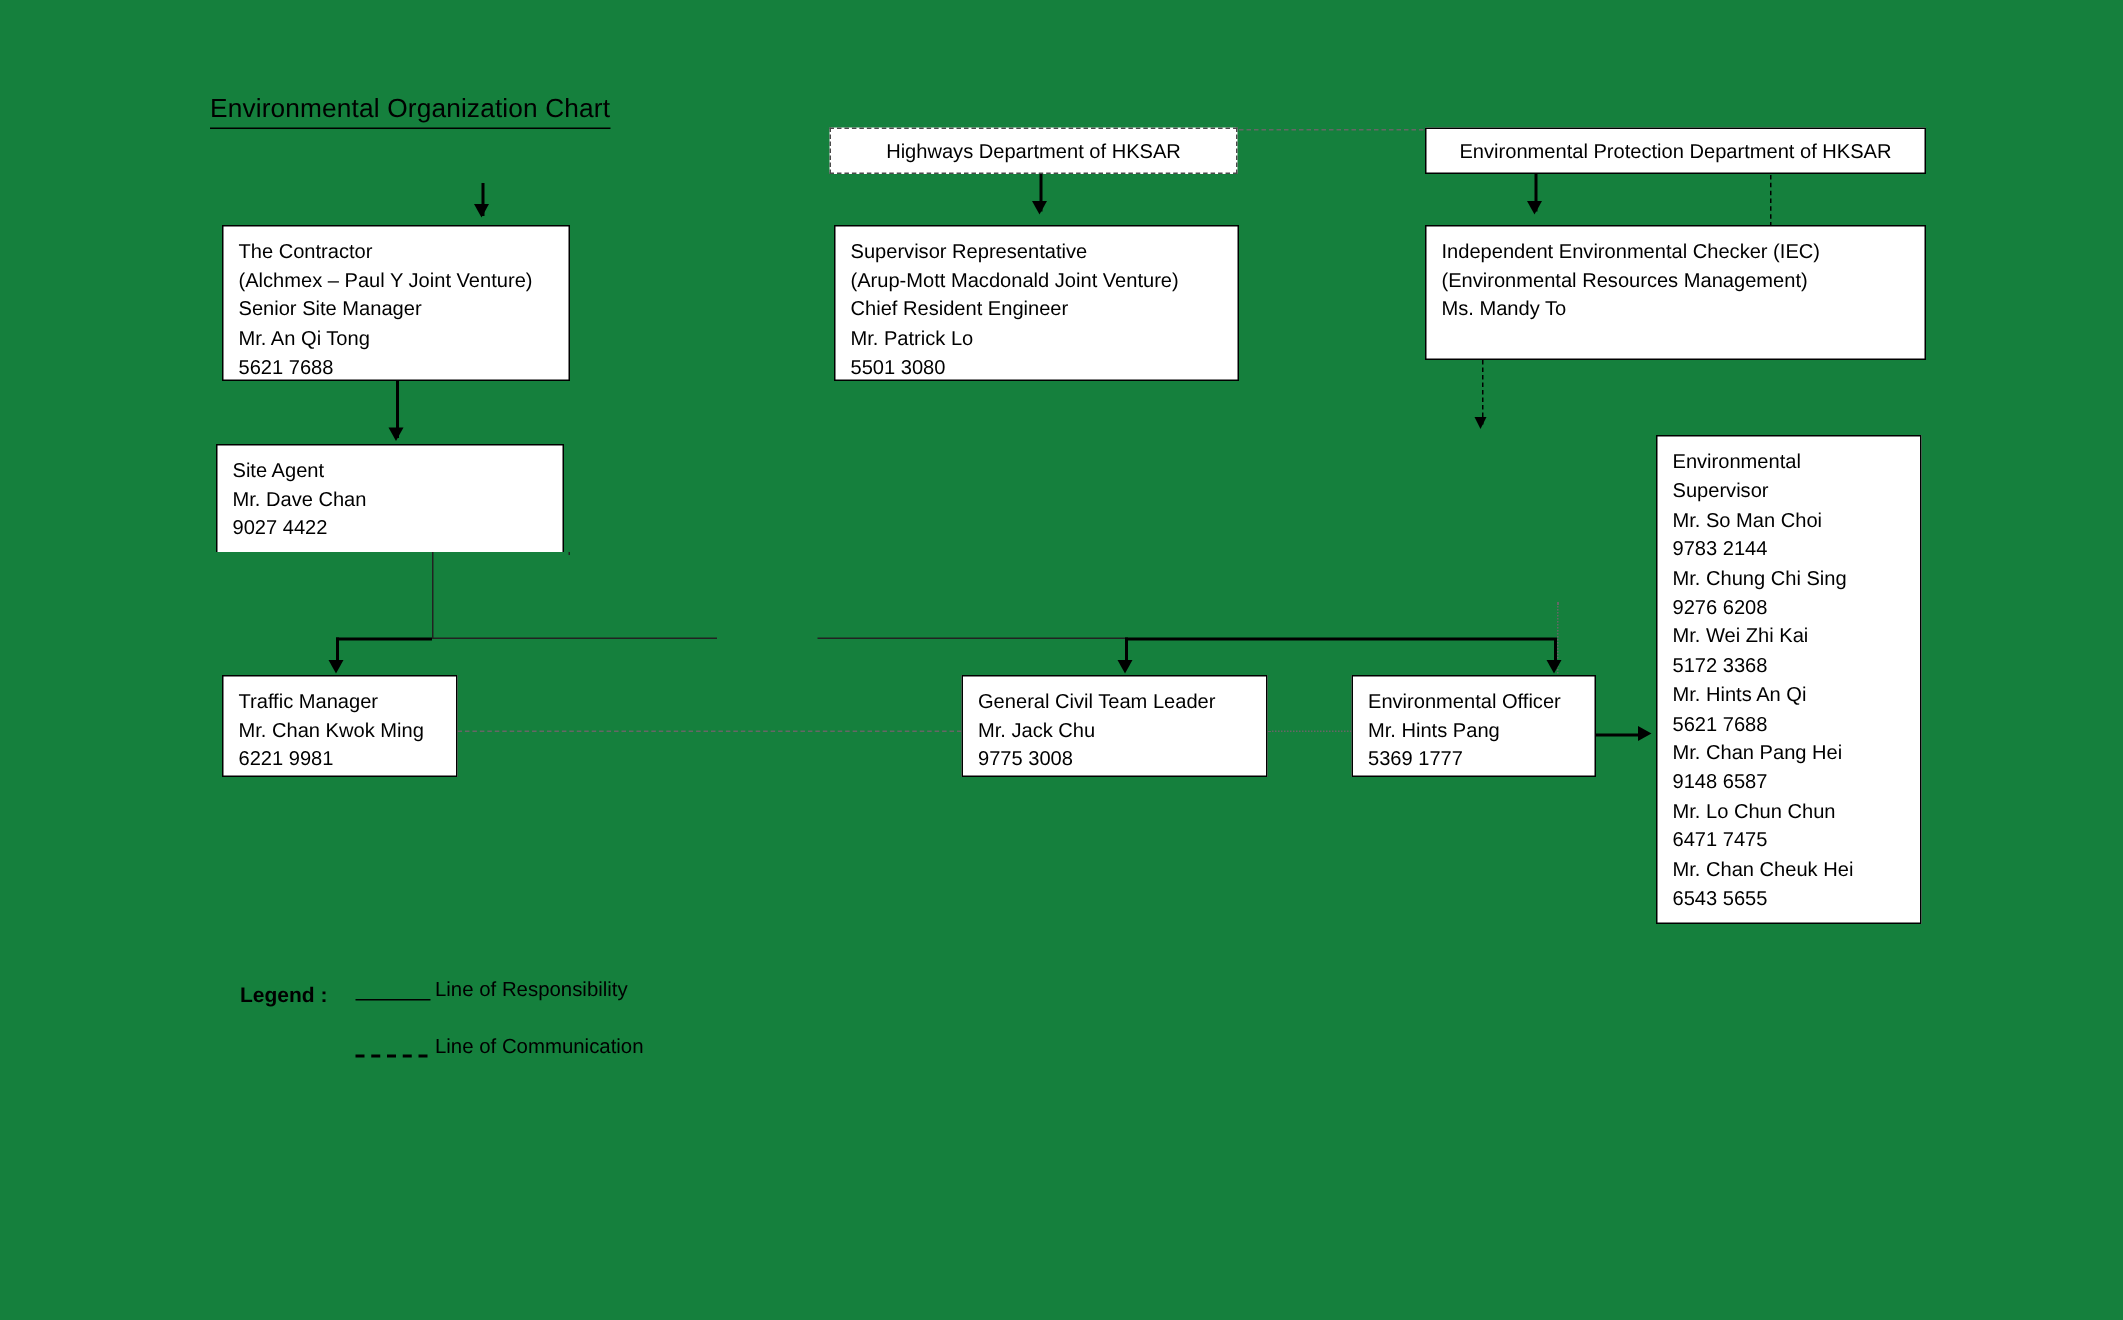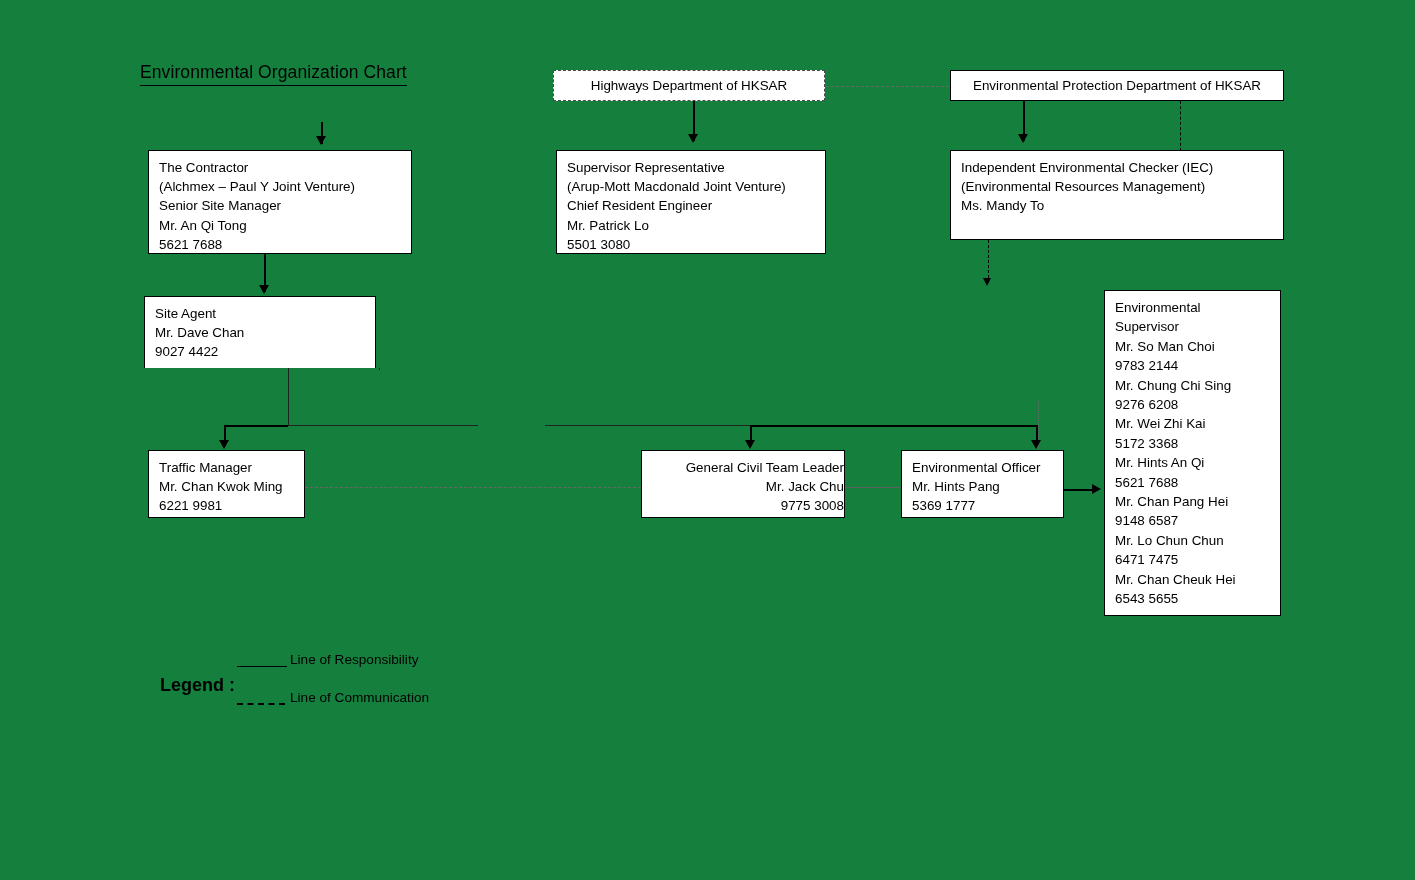--- a/index.html
+++ b/index.html
@@ -46,20 +46,21 @@
   .box.dashed {
     border: 1.4px dashed #4a4a4a;
   }
   .box.open-bottom {
     border-bottom: none;
   }
   .box.centered {
     text-align: center;
     padding-left: 0;
     padding-right: 0;
+    margin-top: 15px;
   }
   .box .ln { display: block; white-space: nowrap; }
   .box .ln.b { font-weight: bold; }
 
   
   .ln-v, .ln-h {
     position: absolute;
     z-index: 1;
   }
   .ln-v { border-left: 1.3px solid #000; }
@@ -92,24 +93,23 @@
   }
   .arw-r {
     border-top: 5.5px solid transparent;
     border-bottom: 5.5px solid transparent;
     border-left: 9px solid #000;
   }
 
   
   .legend-label {
     position: absolute;
-    font-size: 18px;
+    font-size: 14px;
     font-weight: bold;
     white-space: nowrap;
-    margin-top: 20px;
   }
   .legend-text {
     position: absolute;
     font-size: 13.6px;
     white-space: nowrap;
   }
   .legend-solid {
     position: absolute;
     border-top: 1.6px solid #000;
   }
@@ -139,21 +139,21 @@
   <div class="ln-h dash" style="left:826px; top:86px; width:123px;"></div>
 
   <div class="ln-v thick" style="left:693px; top:101px; height:40px;"></div>
   <div class="arw-d" style="left:688px; top:134px;"></div>
 
   <div class="ln-v thick" style="left:1023px; top:101px; height:40px;"></div>
   <div class="arw-d" style="left:1018px; top:134px;"></div>
 
   <div class="ln-v dash" style="left:1180px; top:101px; height:50px;"></div>
 
-  <div class="box" style="left:148px; top:150px; width:264px; height:104px;">
+  <div class="box" style="left:148px; top:150px; width:232px; height:104px;">
     <span class="ln">The Contractor</span>
     <span class="ln">(Alchmex – Paul Y Joint Venture)</span>
     <span class="ln">Senior Site Manager</span>
     <span class="ln">Mr. An Qi Tong</span>
     <span class="ln">5621 7688</span>
   </div>
 
   <div class="box" style="left:556px; top:150px; width:270px; height:104px;">
     <span class="ln">Supervisor Representative</span>
     <span class="ln">(Arup-Mott Macdonald Joint Venture)</span>
@@ -220,21 +220,21 @@
   <div class="arw-d" style="left:1031px; top:440px;"></div>
 
   <div class="ln-v dot" style="left:1038px; top:401px; height:50px;"></div>
 
   <div class="box" style="left:148px; top:450px; width:157px; height:68px;">
     <span class="ln">Traffic Manager</span>
     <span class="ln">Mr. Chan Kwok Ming</span>
     <span class="ln">6221 9981</span>
   </div>
 
-  <div class="box" style="left:641px; top:450px; width:204px; height:68px;text-align:right;">
+  <div class="box" style="left:641px; top:450px; width:204px; height:68px;">
     <span class="ln">General Civil Team Leader</span>
     <span class="ln">Mr. Jack Chu</span>
     <span class="ln">9775 3008</span>
   </div>
 
   <div class="box" style="left:901px; top:450px; width:163px; height:68px;">
     <span class="ln">Environmental Officer</span>
     <span class="ln">Mr. Hints Pang</span>
     <span class="ln">5369 1777</span>
   </div>

